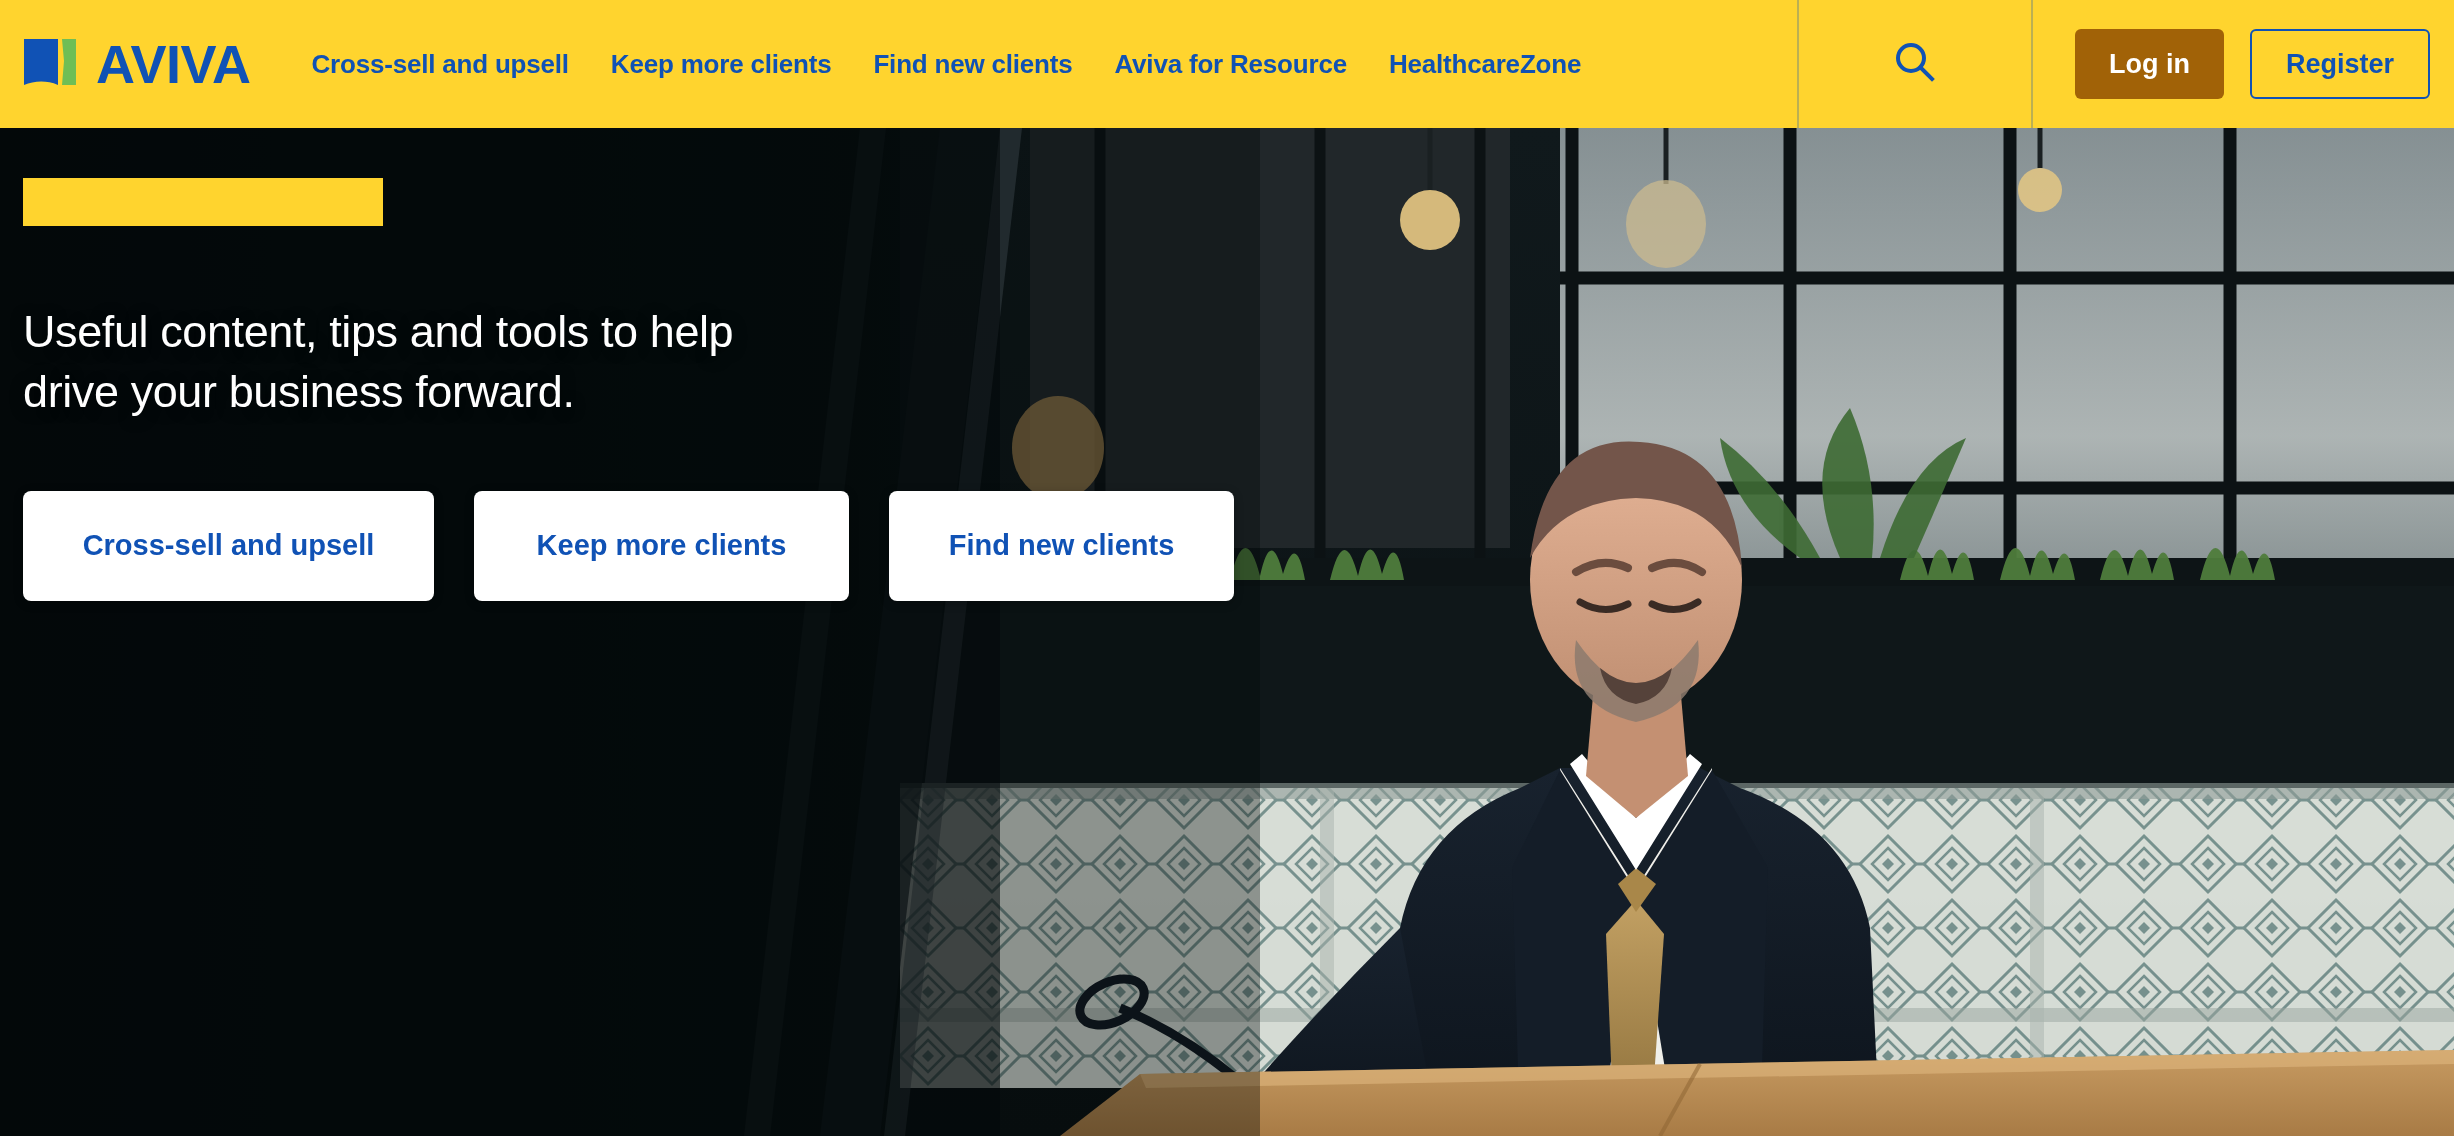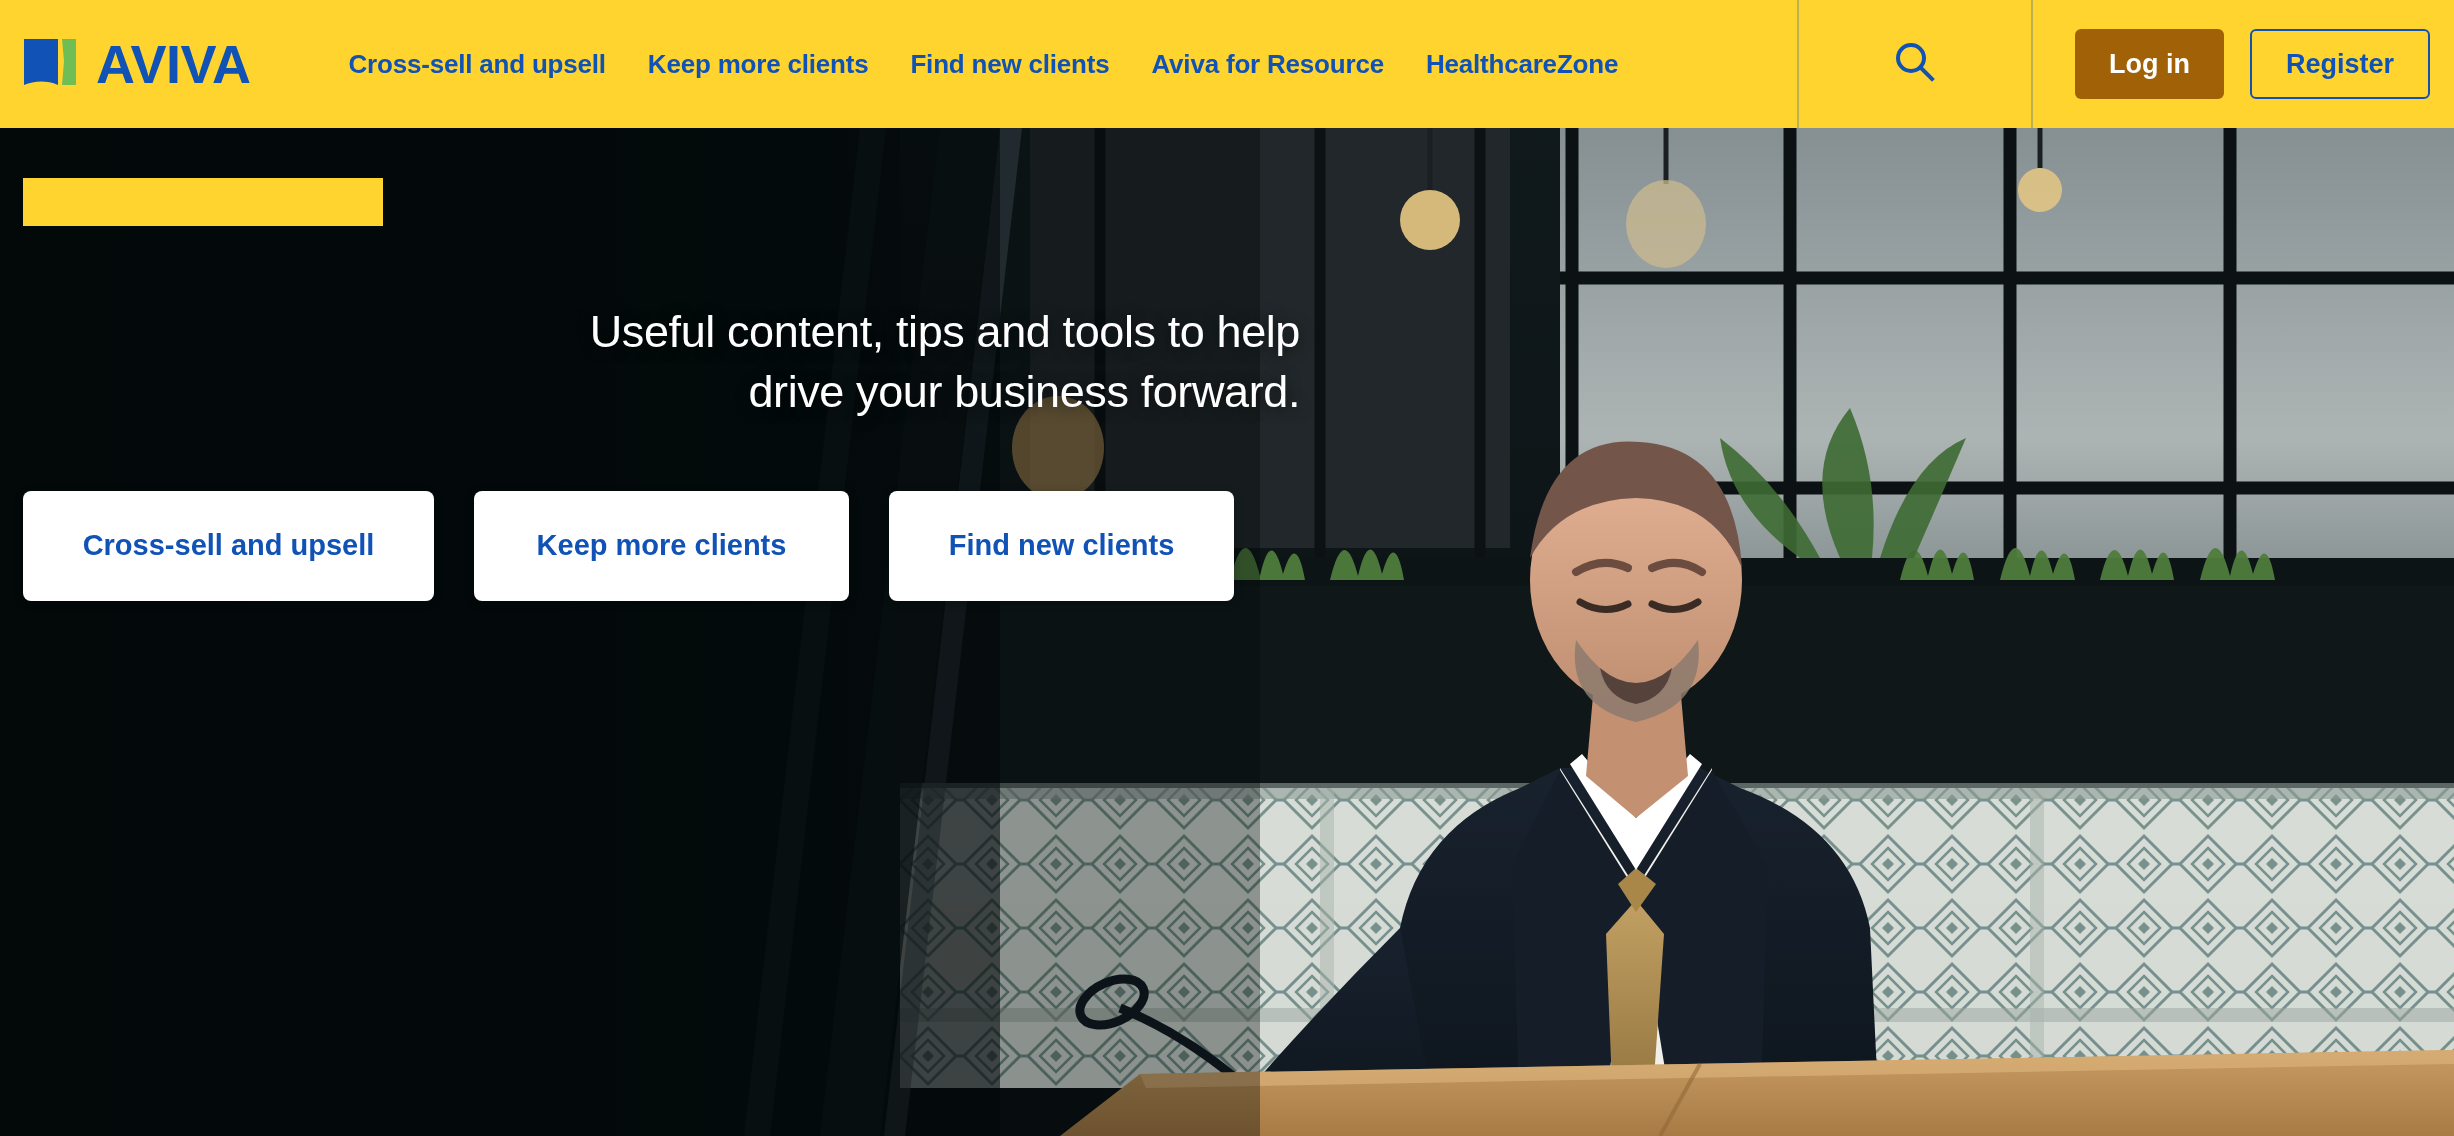--- a/index.html
+++ b/index.html
@@ -8,21 +8,21 @@
     overflow:hidden;
     background:#060b0c;
     font-family:"Liberation Sans", sans-serif;
   }
 
   
   .header{
     position:absolute; left:0; top:0;
     width:2454px; height:128px;
     background:#FFD42E;
-    display:flex; align-items:center;gap:37px;
+    display:flex; align-items:center;
   }
 
   .logo{
     display:flex; align-items:center;
     margin-left:22px; margin-right:40px;
     height:70px;
   }
   .logo-mark{
     position:relative; width:60px; height:58px; margin-right:14px;
   }
@@ -114,21 +114,20 @@
     margin-top:50px;
   }
   .hero-sub{
     color:#ffffff;
     font-size:45px;
     line-height:1.34;
     margin-top:76px;
     letter-spacing:-0.4px;
     text-shadow:0 2px 14px rgba(0,0,0,0.5);
     white-space:pre-line;
-    text-align:right;
   }
   .hero-cards{
     display:flex; gap:40px;
     margin-top:68px;
   }
   .hero-card{
     background:#ffffff;
     border-radius:8px;
     height:110px;
     display:flex; align-items:center; justify-content:center;

